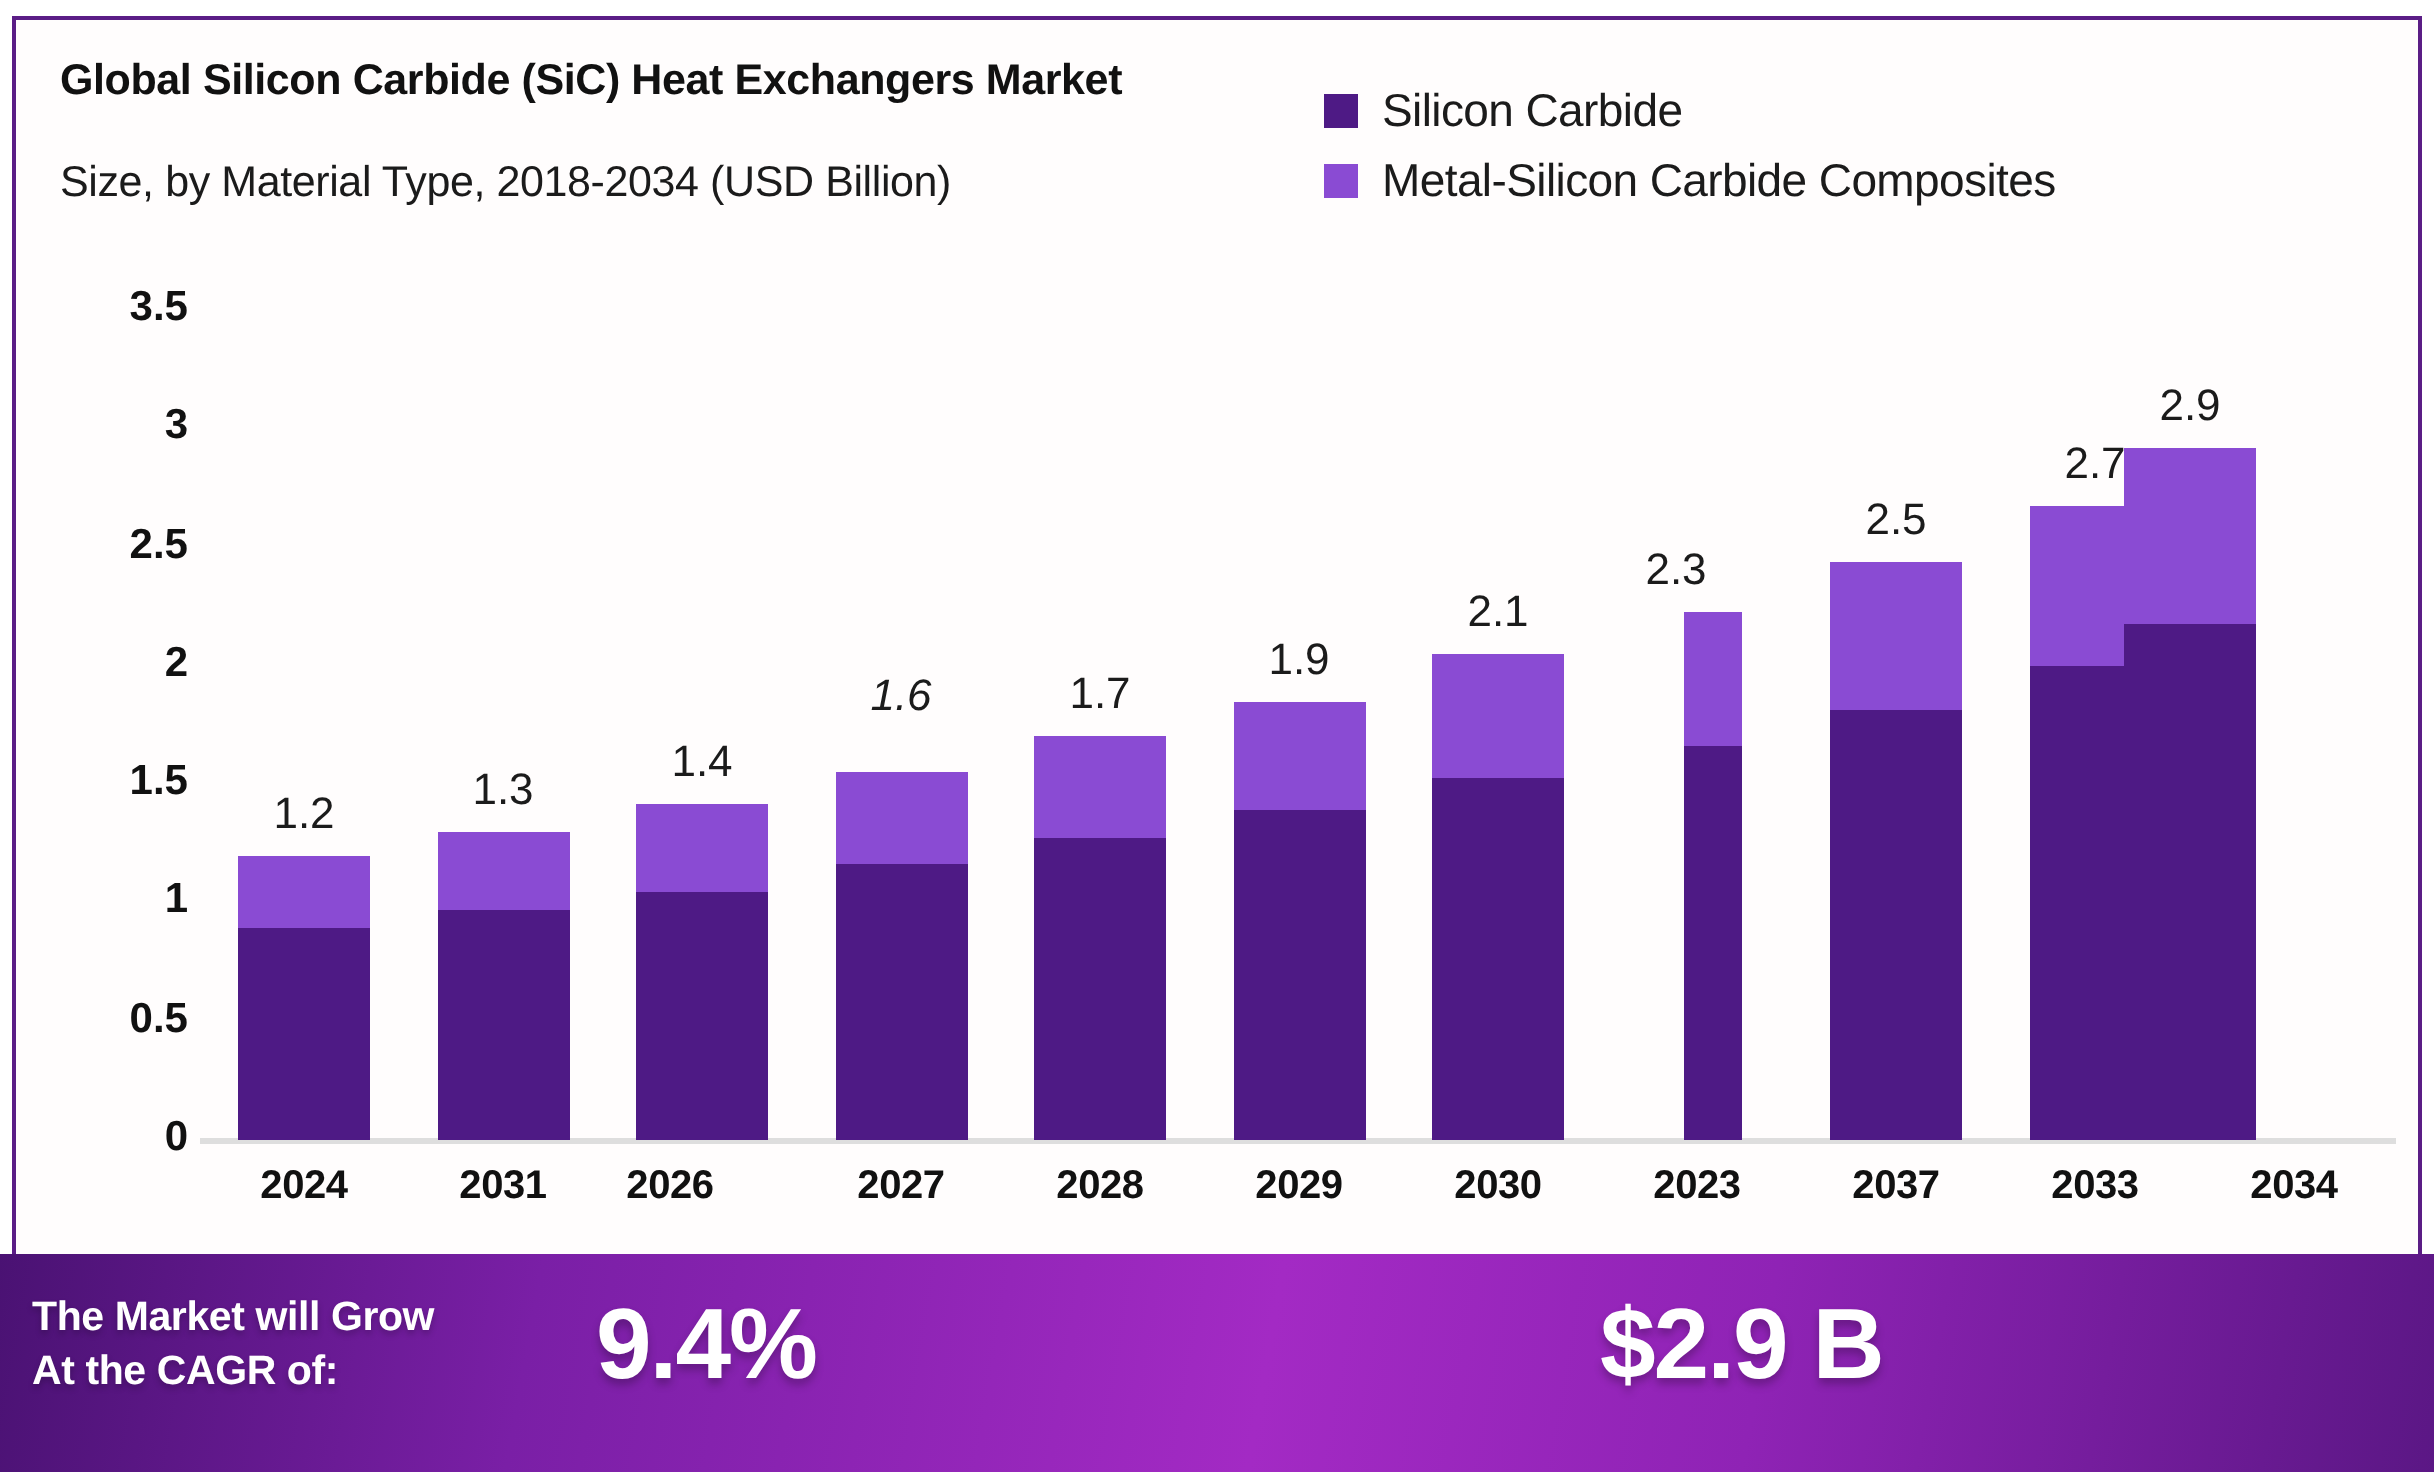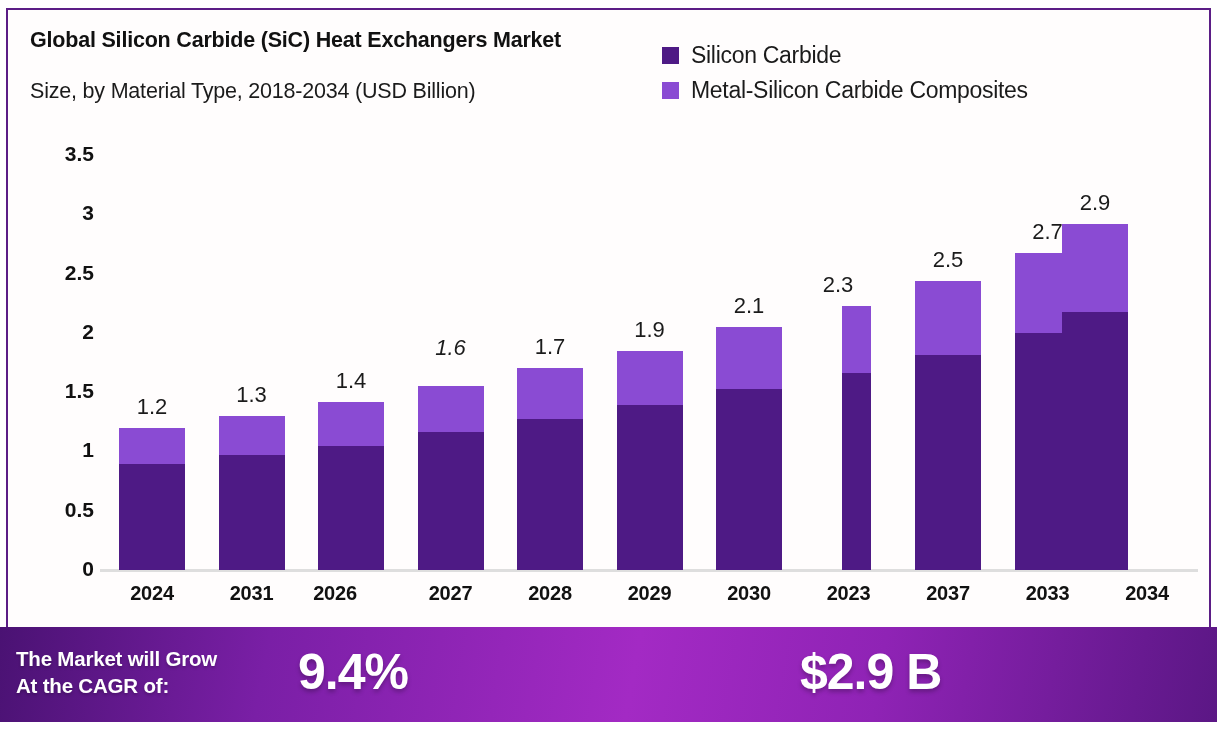--- a/index.html
+++ b/index.html
@@ -124,21 +124,21 @@
     text-align: center;
     font-size: 20px;
     font-weight: bold;
     color: #111111;
     letter-spacing: -0.2px;
   }
   
   .banner {
     position: absolute;
     left: 0; top: 627px;
-    width: 1217px; height: 95px;
+    width: 1217px; height: 109px;
     background: linear-gradient(100deg, #4a1273 0%, #7a1fa6 22%, #a32ac4 52%, #8f23b5 72%, #5b1785 100%);
     display: flex;
     align-items: center;
     overflow: hidden;
   }
   .banner-text {
     color: #ffffff;
     font-weight: bold;
     font-size: 20.5px;
     line-height: 1.32;

